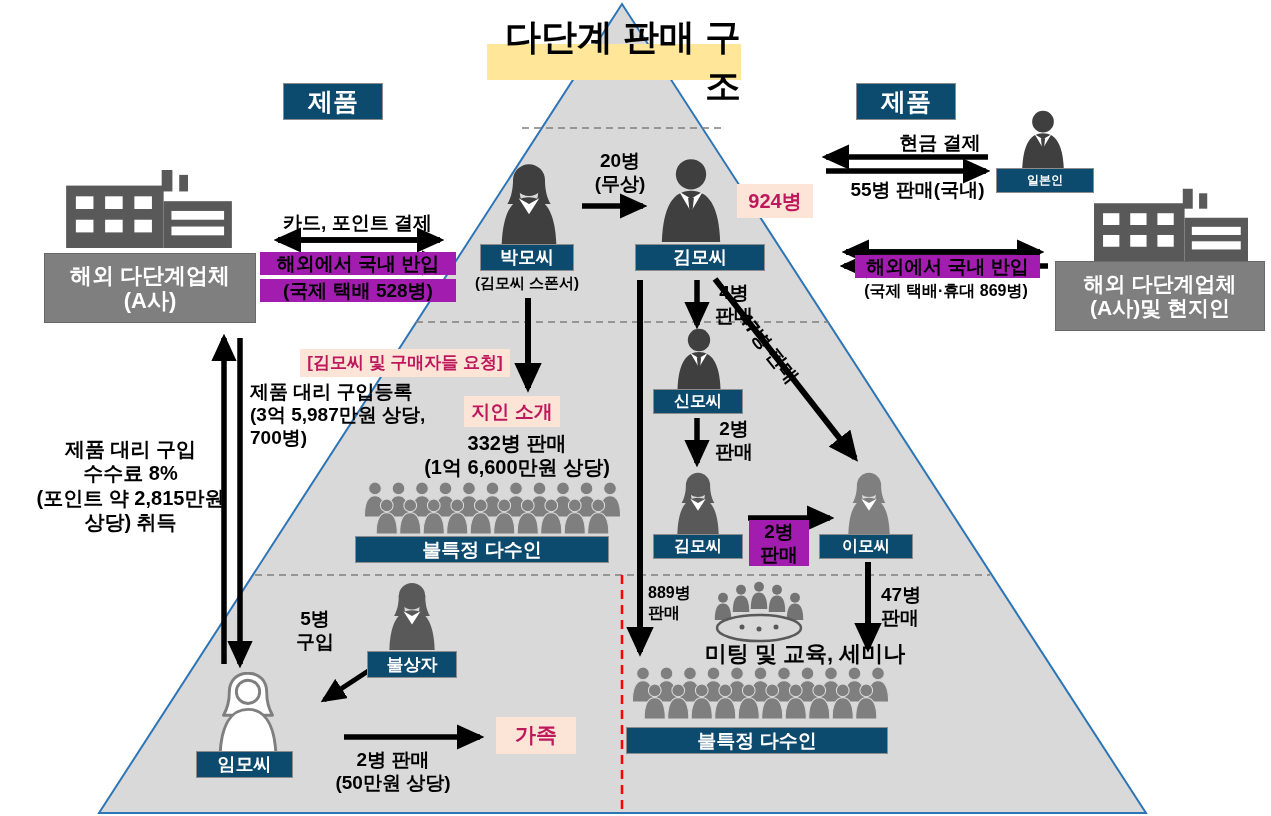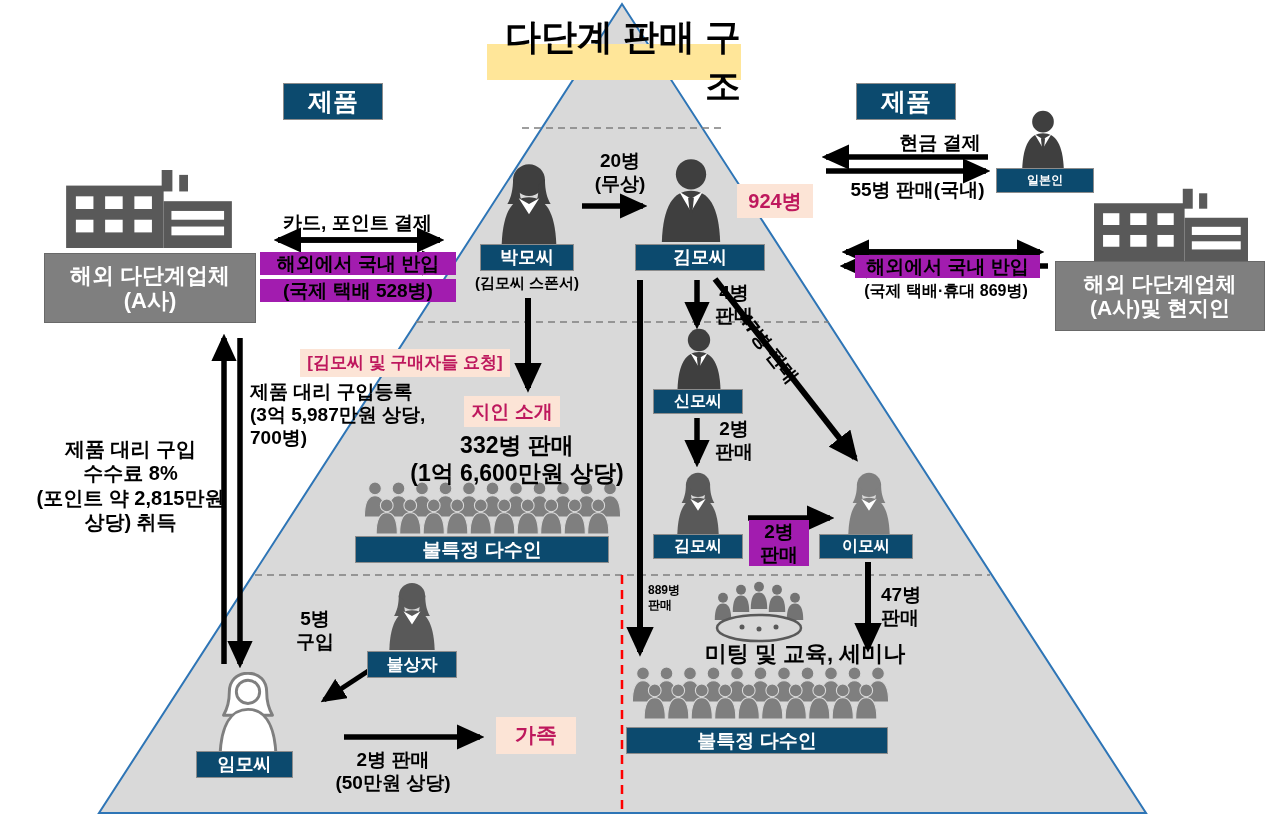--- a/index.html
+++ b/index.html
@@ -217,34 +217,34 @@
 (50만원 상당)</div>
   <div class="peach" style="left:496px;top:717px;width:80px;height:37px;font-size:21px;">가족</div>
 
   <div class="graybox" style="left:480px;top:244px;width:94px;height:27px;font-size:18px;">박모씨</div>
   <div class="txt" style="left:462px;top:274px;width:130px;font-size:15px;">(김모씨 스폰서)</div>
   <div class="txt" style="left:584px;top:149px;width:72px;font-size:19px;">20병
 (무상)</div>
   <div class="graybox" style="left:635px;top:244px;width:130px;height:27px;font-size:18px;">김모씨</div>
   <div class="peach" style="left:737px;top:184px;width:76px;height:34px;font-size:20px;">924병</div>
   <div class="peach" style="left:464px;top:396px;width:96px;height:31px;font-size:19px;">지인 소개</div>
-  <div class="txt" style="left:407px;top:431px;width:220px;font-size:23px;">332병 판매
+  <div class="txt" style="left:407px;top:431px;width:220px;font-size:20px;">332병 판매
 (1억 6,600만원 상당)</div>
   <div class="graybox" style="left:355px;top:536px;width:254px;height:27px;font-size:19px;">불특정 다수인</div>
   <div class="txt" style="left:705px;top:281px;width:58px;font-size:19px;">4병
 판매</div>
   <div class="graybox" style="left:653px;top:389px;width:90px;height:25px;font-size:16px;">신모씨</div>
   <div class="txt" style="left:705px;top:417px;width:58px;font-size:19px;">2병
 판매</div>
   <div class="graybox" style="left:653px;top:534px;width:90px;height:25px;font-size:16px;">김모씨</div>
   <div class="txt whitebg" style="left:749px;top:520px;width:60px;font-size:19px;">2병
 판매</div>
   <div class="graybox" style="left:819px;top:534px;width:94px;height:25px;font-size:16px;">이모씨</div>
   <div class="txt rot left" style="left:752px;top:308px;width:140px;font-size:19px;">47병 판매</div>
-  <div class="txt left" style="left:648px;top:583px;width:84px;font-size:12px;">889병
+  <div class="txt left" style="left:648px;top:583px;width:84px;font-size:16px;">889병
 판매</div>
   <div class="txt left" style="left:881px;top:583px;width:70px;font-size:19px;">47병
 판매</div>
   <div class="txt" style="left:650px;top:641px;width:310px;font-size:22px;">미팅 및 교육, 세미나</div>
   <div class="graybox" style="left:626px;top:727px;width:262px;height:27px;font-size:19px;">불특정 다수인</div>
 
   <div class="graybox" style="left:856px;top:83px;width:100px;height:37px;font-size:25px;">제품</div>
   <div class="graybox" style="left:996px;top:168px;width:98px;height:25px;font-size:12px;">일본인</div>
   <div class="txt" style="left:885px;top:131px;width:110px;font-size:19px;">현금 결제</div>
   <div class="txt" style="left:840px;top:178px;width:155px;font-size:19px;">55병 판매(국내)</div>

